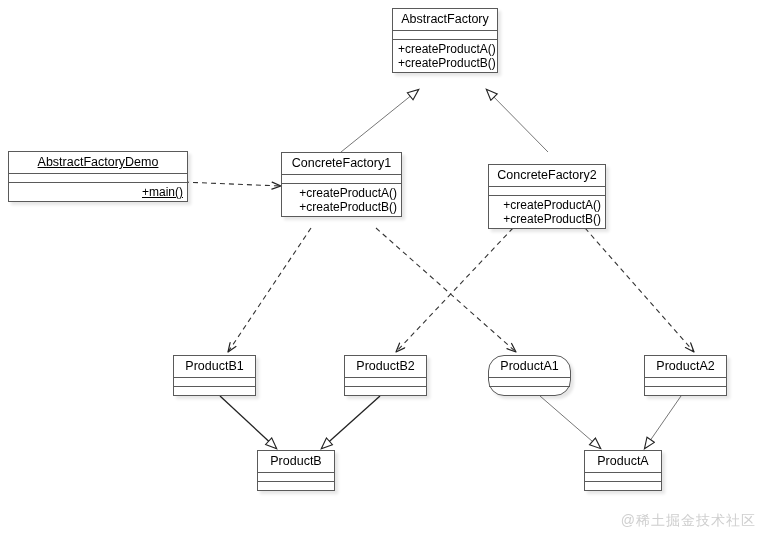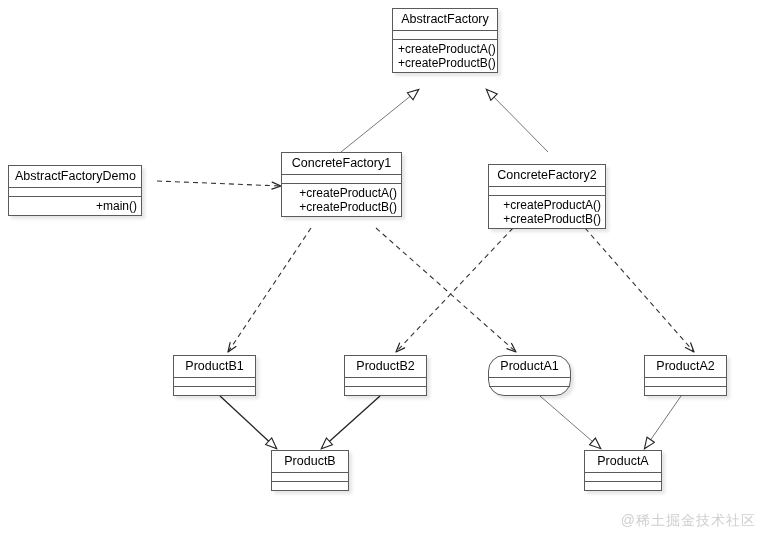--- a/index.html
+++ b/index.html
@@ -123,21 +123,21 @@
     <div class="uml-name">AbstractFactory</div>
     <div class="uml-sep"></div>
     <div class="uml-compartment empty"></div>
     <div class="uml-sep"></div>
     <div class="uml-compartment">
       <div class="uml-member">+createProductA()</div>
       <div class="uml-member">+createProductB()</div>
     </div>
   </div>
 
-  <div class="uml-class" style="left:8px; top:165px; width:134px;">
+  <div class="uml-class" style="left:8px; top:151px; width:180px;text-decoration:underline;">
     <div class="uml-name">AbstractFactoryDemo</div>
     <div class="uml-sep"></div>
     <div class="uml-compartment empty"></div>
     <div class="uml-sep"></div>
     <div class="uml-compartment">
       <div class="uml-member">+main()</div>
     </div>
   </div>
 
   <div class="uml-class" style="left:281px; top:152px; width:121px;">
@@ -187,21 +187,21 @@
   </div>
 
   <div class="uml-class" style="left:644px; top:355px; width:83px;">
     <div class="uml-name">ProductA2</div>
     <div class="uml-sep"></div>
     <div class="uml-compartment empty"></div>
     <div class="uml-sep"></div>
     <div class="uml-compartment empty"></div>
   </div>
 
-  <div class="uml-class" style="left:271px; top:450px; width:78px;">
+  <div class="uml-class" style="left:257px; top:450px; width:78px;">
     <div class="uml-name">ProductB</div>
     <div class="uml-sep"></div>
     <div class="uml-compartment empty"></div>
     <div class="uml-sep"></div>
     <div class="uml-compartment empty"></div>
   </div>
 
   <div class="uml-class" style="left:584px; top:450px; width:78px;">
     <div class="uml-name">ProductA</div>
     <div class="uml-sep"></div>

